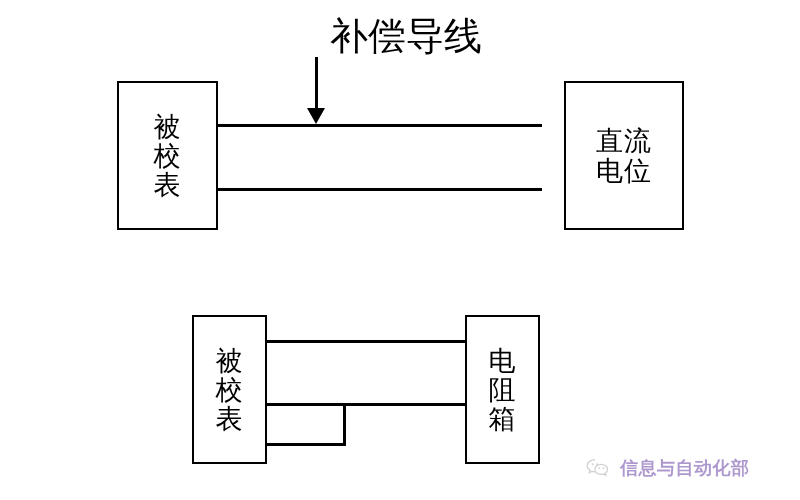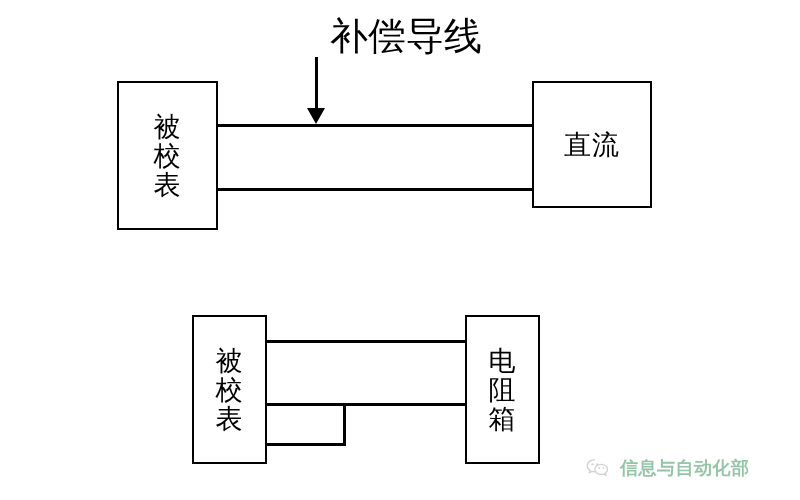--- a/index.html
+++ b/index.html
@@ -94,21 +94,21 @@
   }
   .wm-logo {
     width: 26px;
     height: 26px;
     position: relative;
     flex: none;
   }
   .wm-text {
     font-family: "DejaVu Sans", "Liberation Sans", sans-serif;
     font-size: 18px;
-    color: #15803d;
+    color: #4c1d95;
     letter-spacing: 0.5px;
     white-space: nowrap;
     font-weight: bold;
   }
 </style>
 </head>
 <body>
 
 <div id="canvas">
 
@@ -119,22 +119,23 @@
 
   <div class="wire-h" style="left:216px; top:124px; width:326px;"></div>
   <div class="wire-h" style="left:216px; top:188px; width:326px;"></div>
 
   <div class="box narrow" style="left:117px; top:81px; width:101px; height:149px;">
     <div class="ch-row">被</div>
     <div class="ch-row">校</div>
     <div class="ch-row">表</div>
   </div>
 
-  <div class="box" style="left:532px; top:81px; width:120px; height:127px;text-align:right;">
+  <div class="box" style="left:564px; top:81px; width:120px; height:149px;text-align:right;">
     <div class="ch-row">直流</div>
+    <div class="ch-row">电位</div>
   </div>
 
   <div class="wire-h" style="left:265px; top:340px; width:202px;"></div>
   <div class="wire-h" style="left:265px; top:403px; width:202px;"></div>
   <div class="wire-h" style="left:265px; top:443px; width:80px;"></div>
   <div class="wire-v" style="left:343px; top:403px; height:43px;"></div>
 
   <div class="box narrow" style="left:192px; top:315px; width:75px; height:149px;">
     <div class="ch-row">被</div>
     <div class="ch-row">校</div>

